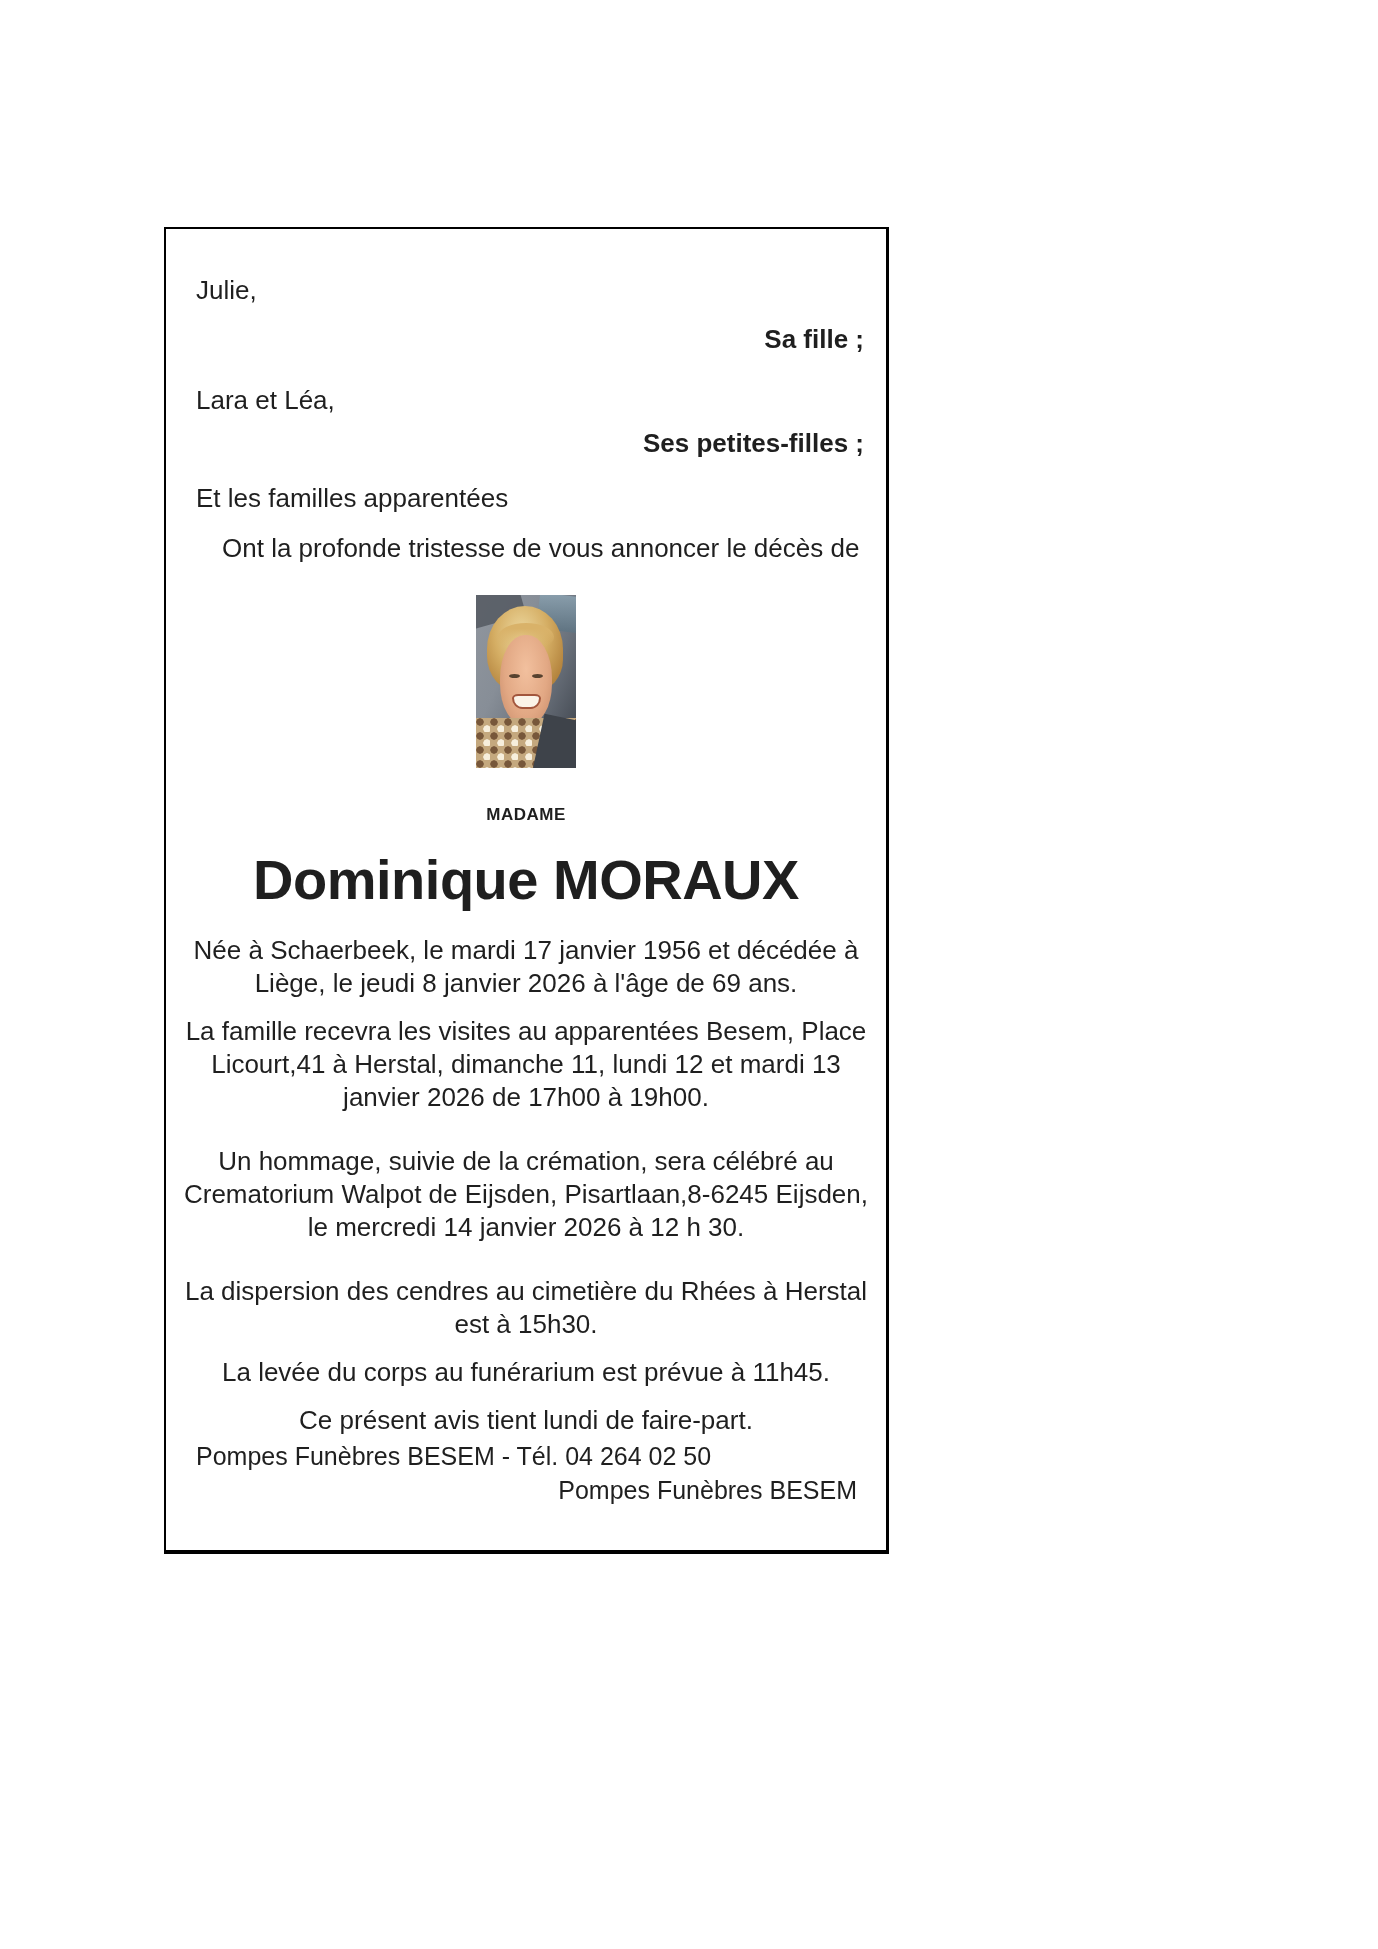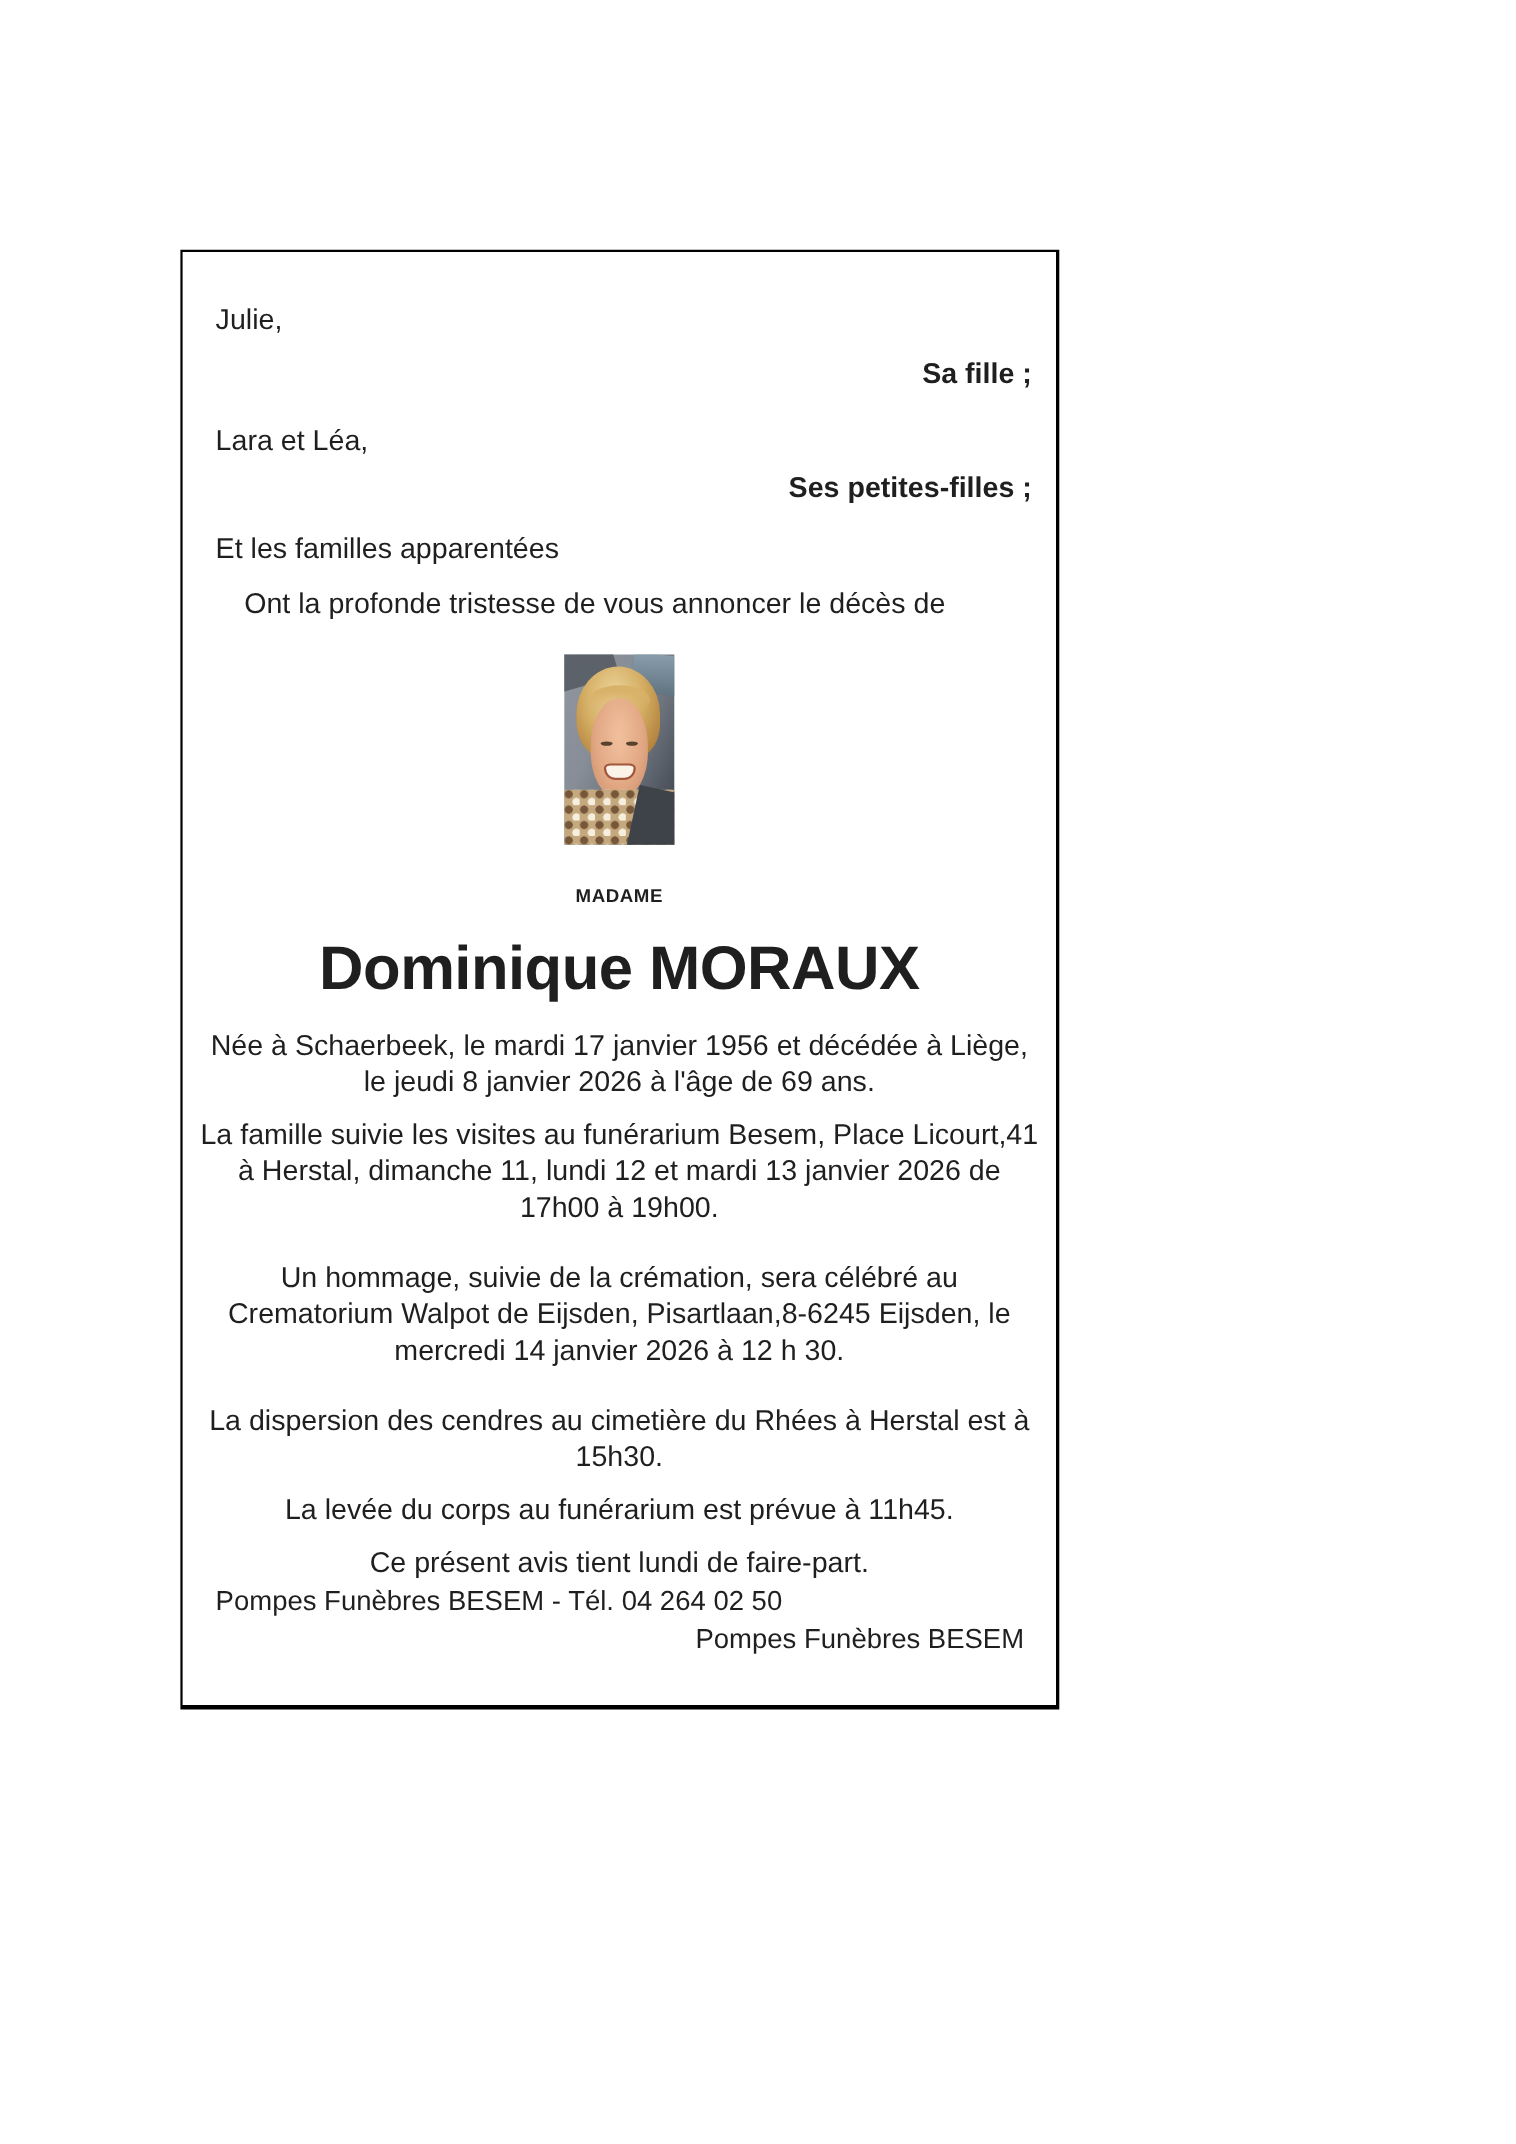--- a/index.html
+++ b/index.html
@@ -11,21 +11,21 @@
     width: 1378px;
     height: 1949px;
     position: relative;
     font-family: "Liberation Sans", sans-serif;
     color: #1f1f1f;
   }
   .notice-box {
     position: absolute;
     left: 164px;
     top: 227px;
-    width: 799px;
+    width: 725px;
     height: 1327px;
     box-sizing: border-box;
     border: 2px solid #000000;
     border-right-width: 3px;
     border-bottom-width: 4px;
     background: #ffffff;
     padding: 0 16px;
     overflow: hidden;
   }
   .line {
@@ -158,21 +158,21 @@
     <div class="photo-scarf"></div>
     <div class="photo-shoulder-dark"></div>
   </div>
 
   <div class="line center l-madame">MADAME</div>
 
   <div class="line center l-name">Dominique MORAUX</div>
 
   <div class="line center l-birth">Née à Schaerbeek, le mardi 17 janvier 1956 et décédée à Liège, le jeudi 8 janvier 2026 à l'âge de 69 ans.</div>
 
-  <div class="line center l-visits"><span>La famille suivie les visites au funérarium Besem, Place Licourt,41 à Herstal, </span><span class="bold">dimanche 11, lundi 12 et mardi 13 janvier 2026 de 17h00 à 19h00.</span></div>
+  <div class="line center l-visits"><span>La famille recevra les visites au apparentées Besem, Place Licourt,41 à Herstal, </span><span class="bold">dimanche 11, lundi 12 et mardi 13 janvier 2026 de 17h00 à 19h00.</span></div>
 
   <div class="line center l-ceremony"><span>Un hommage, suivie de la crémation, sera célébré au Crematorium Walpot de Eijsden, Pisartlaan,8-6245 Eijsden, </span><span class="bold">le mercredi 14 janvier 2026 à 12 h 30</span><span>.</span></div>
 
   <div class="line center l-ashes"><span>La dispersion des cendres au cimetière du Rhées à Herstal est à </span><span class="bold">15h30.</span></div>
 
   <div class="line center l-levee"><span>La levée du corps au funérarium est prévue à </span><span class="bold">11h45.</span></div>
 
   <div class="line center l-closing">Ce présent avis tient lundi de faire-part.</div>
 
   <div class="footer-line f-contact">Pompes Funèbres BESEM - Tél. 04 264 02 50</div>

